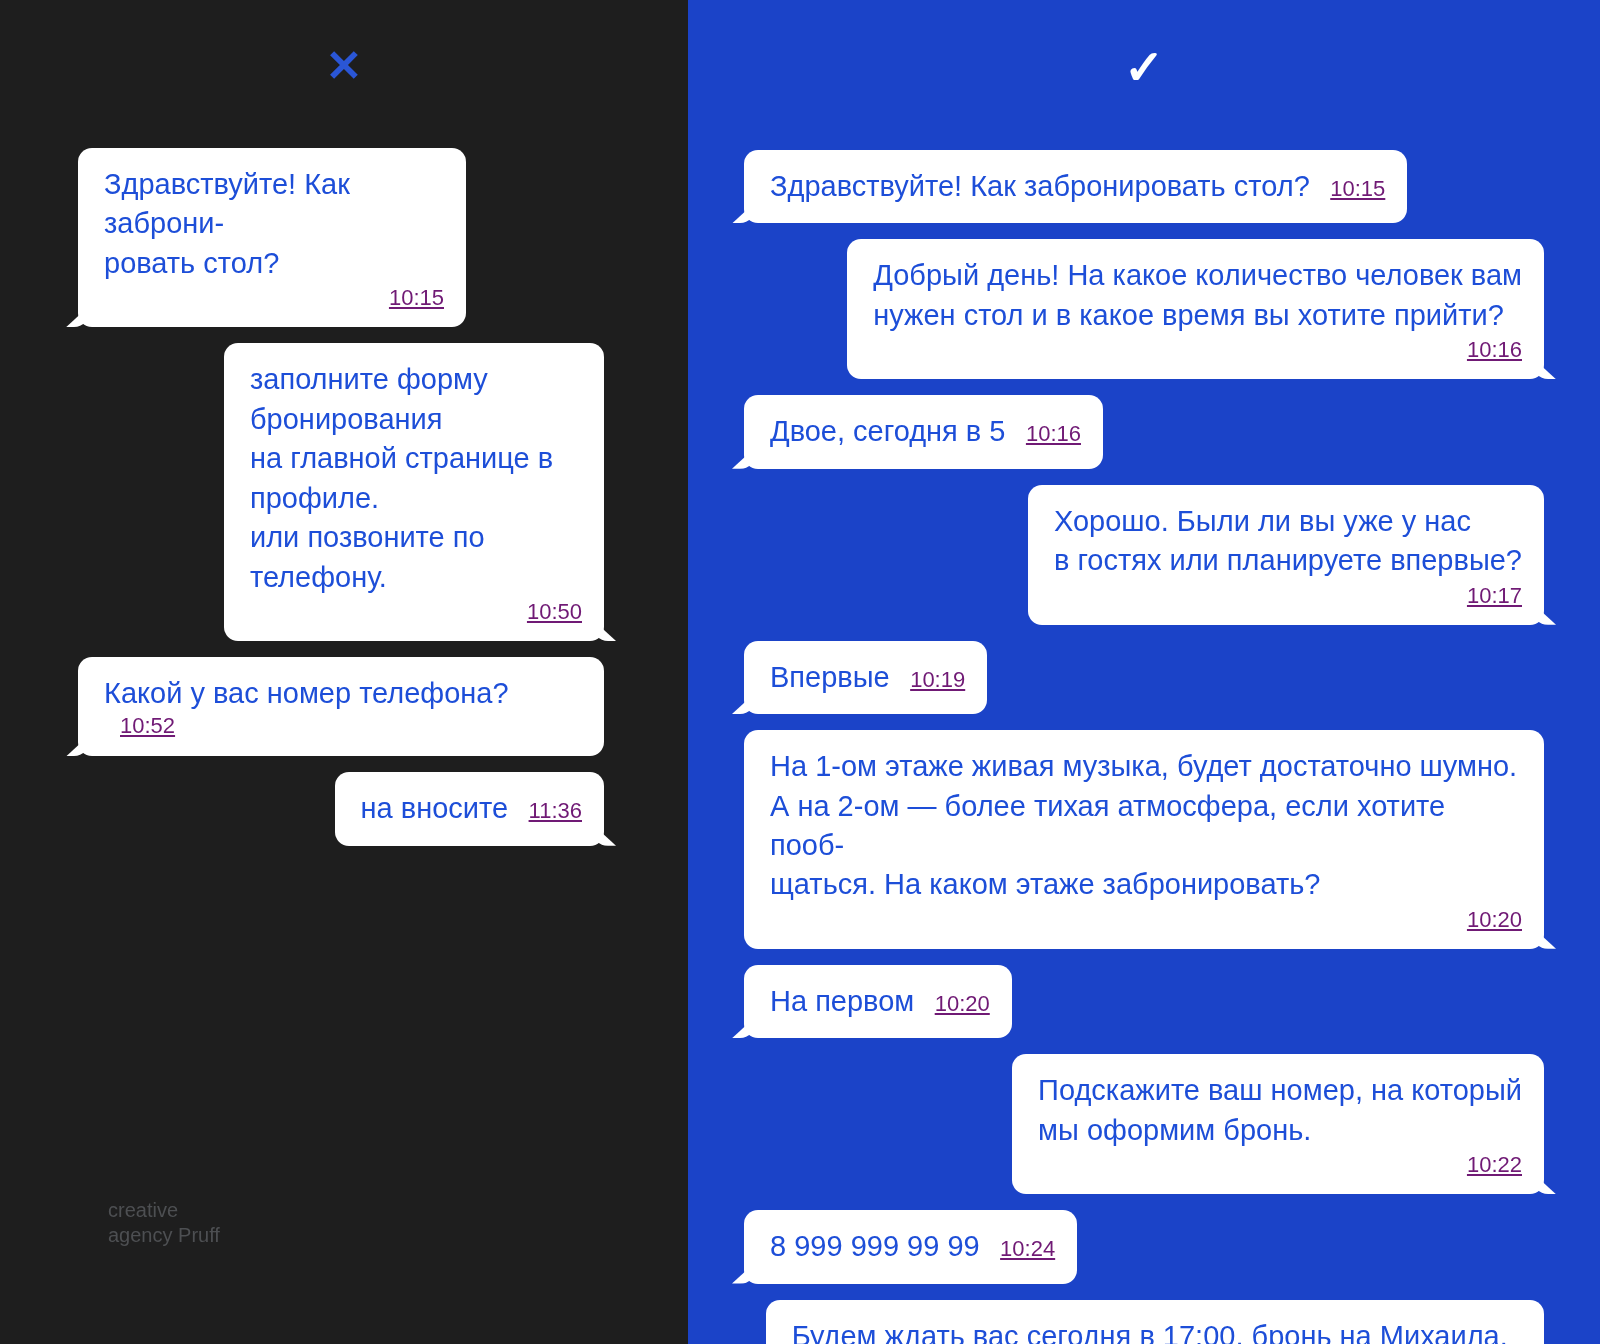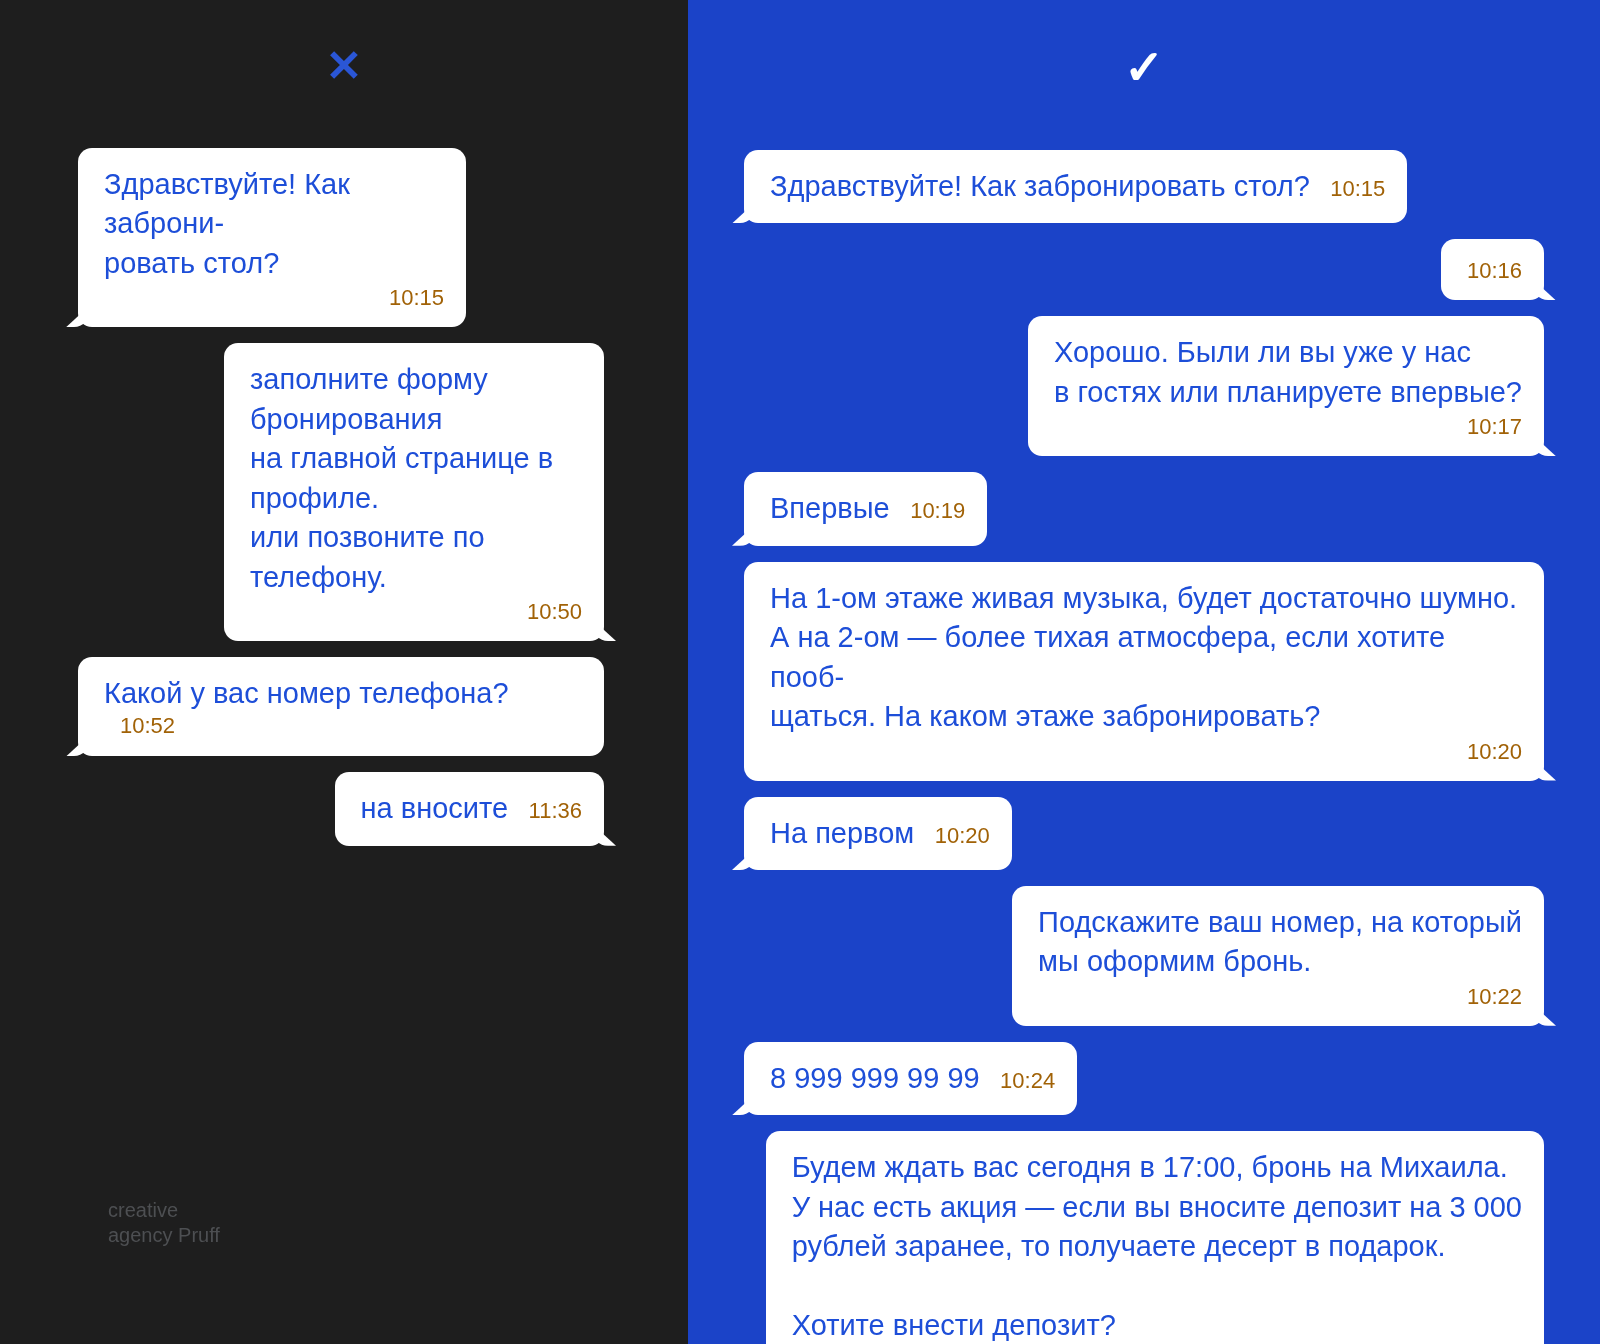--- a/index.html
+++ b/index.html
@@ -65,23 +65,24 @@
   }
   .bubble .txt {
     font-size: 29px;
     line-height: 1.36;
     color: #1d4ed8;
     white-space: pre-line;
     display: inline;
   }
   .bubble .time {
     font-size: 22px;
-    color: #a16207;
+    color: #701a75;
     margin-left: 16px;
     white-space: nowrap;
+    text-decoration: underline;
   }
   
   .bubble.inline .time { vertical-align: baseline; }
   
   .bubble.block { padding-bottom: 16px; }
   .bubble.block .time {
     display: block;
     text-align: right;
     margin-left: 0;
     margin-top: 2px;
@@ -174,24 +175,32 @@
 
       <div class="row left">
         <div class="bubble inline tail-left">
           <span class="txt">Здравствуйте! Как забронировать стол?</span>
           <span class="time">10:15</span>
         </div>
       </div>
 
       <div class="row right">
         <div class="bubble block tail-right">
+          <span class="txt">Добрый день! На какое количество человек вам
+нужен стол и в какое время вы хотите прийти?</span>
           <span class="time">10:16</span>
         </div>
       </div>
 
+      <div class="row left">
+        <div class="bubble inline tail-left">
+          <span class="txt">Двое, сегодня в 5</span>
+          <span class="time">10:16</span>
+        </div>
+      </div>
 
       <div class="row right">
         <div class="bubble block tail-right">
           <span class="txt">Хорошо. Были ли вы уже у нас
 в гостях или планируете впервые?</span>
           <span class="time">10:17</span>
         </div>
       </div>
 
       <div class="row left">

